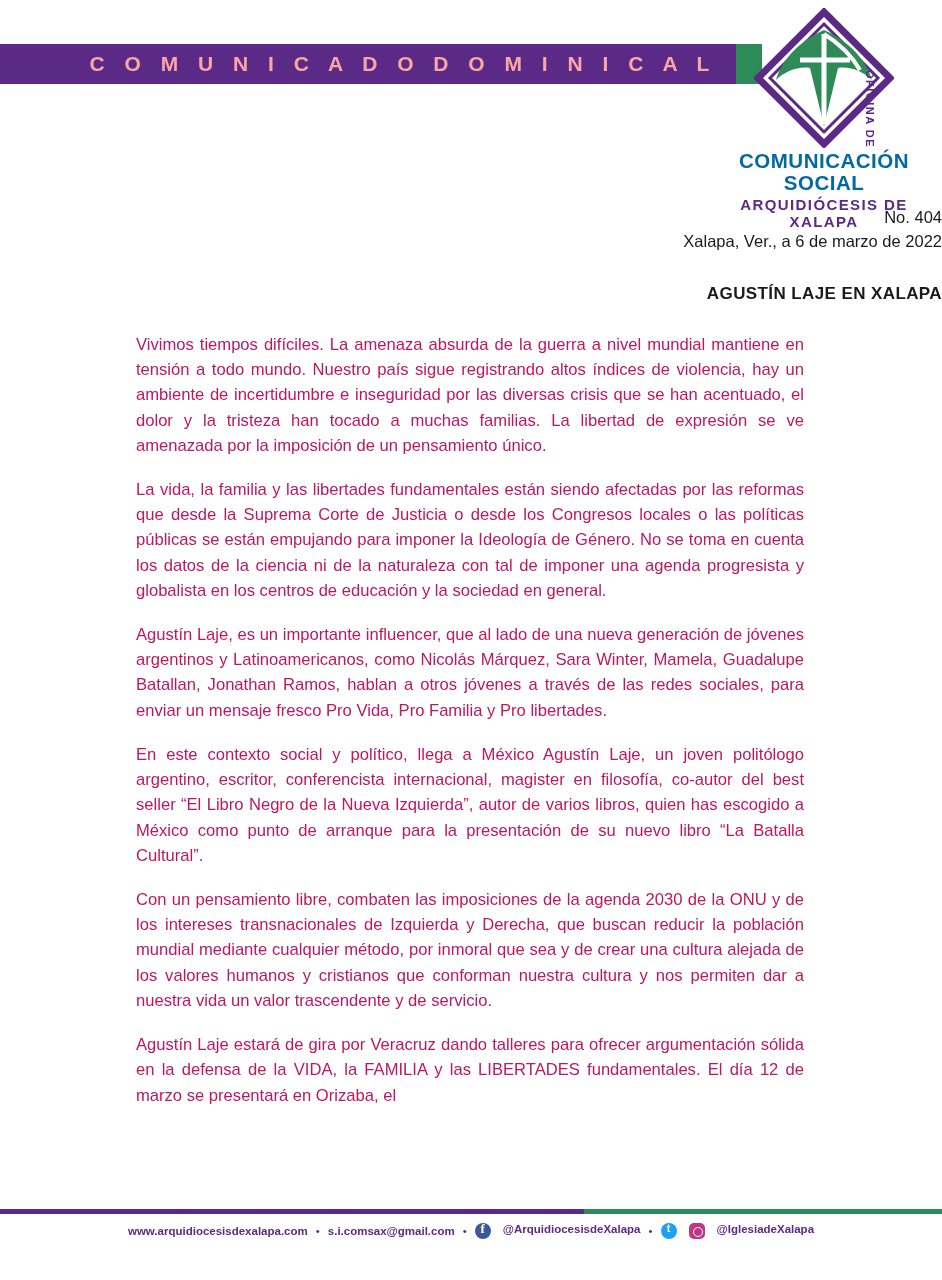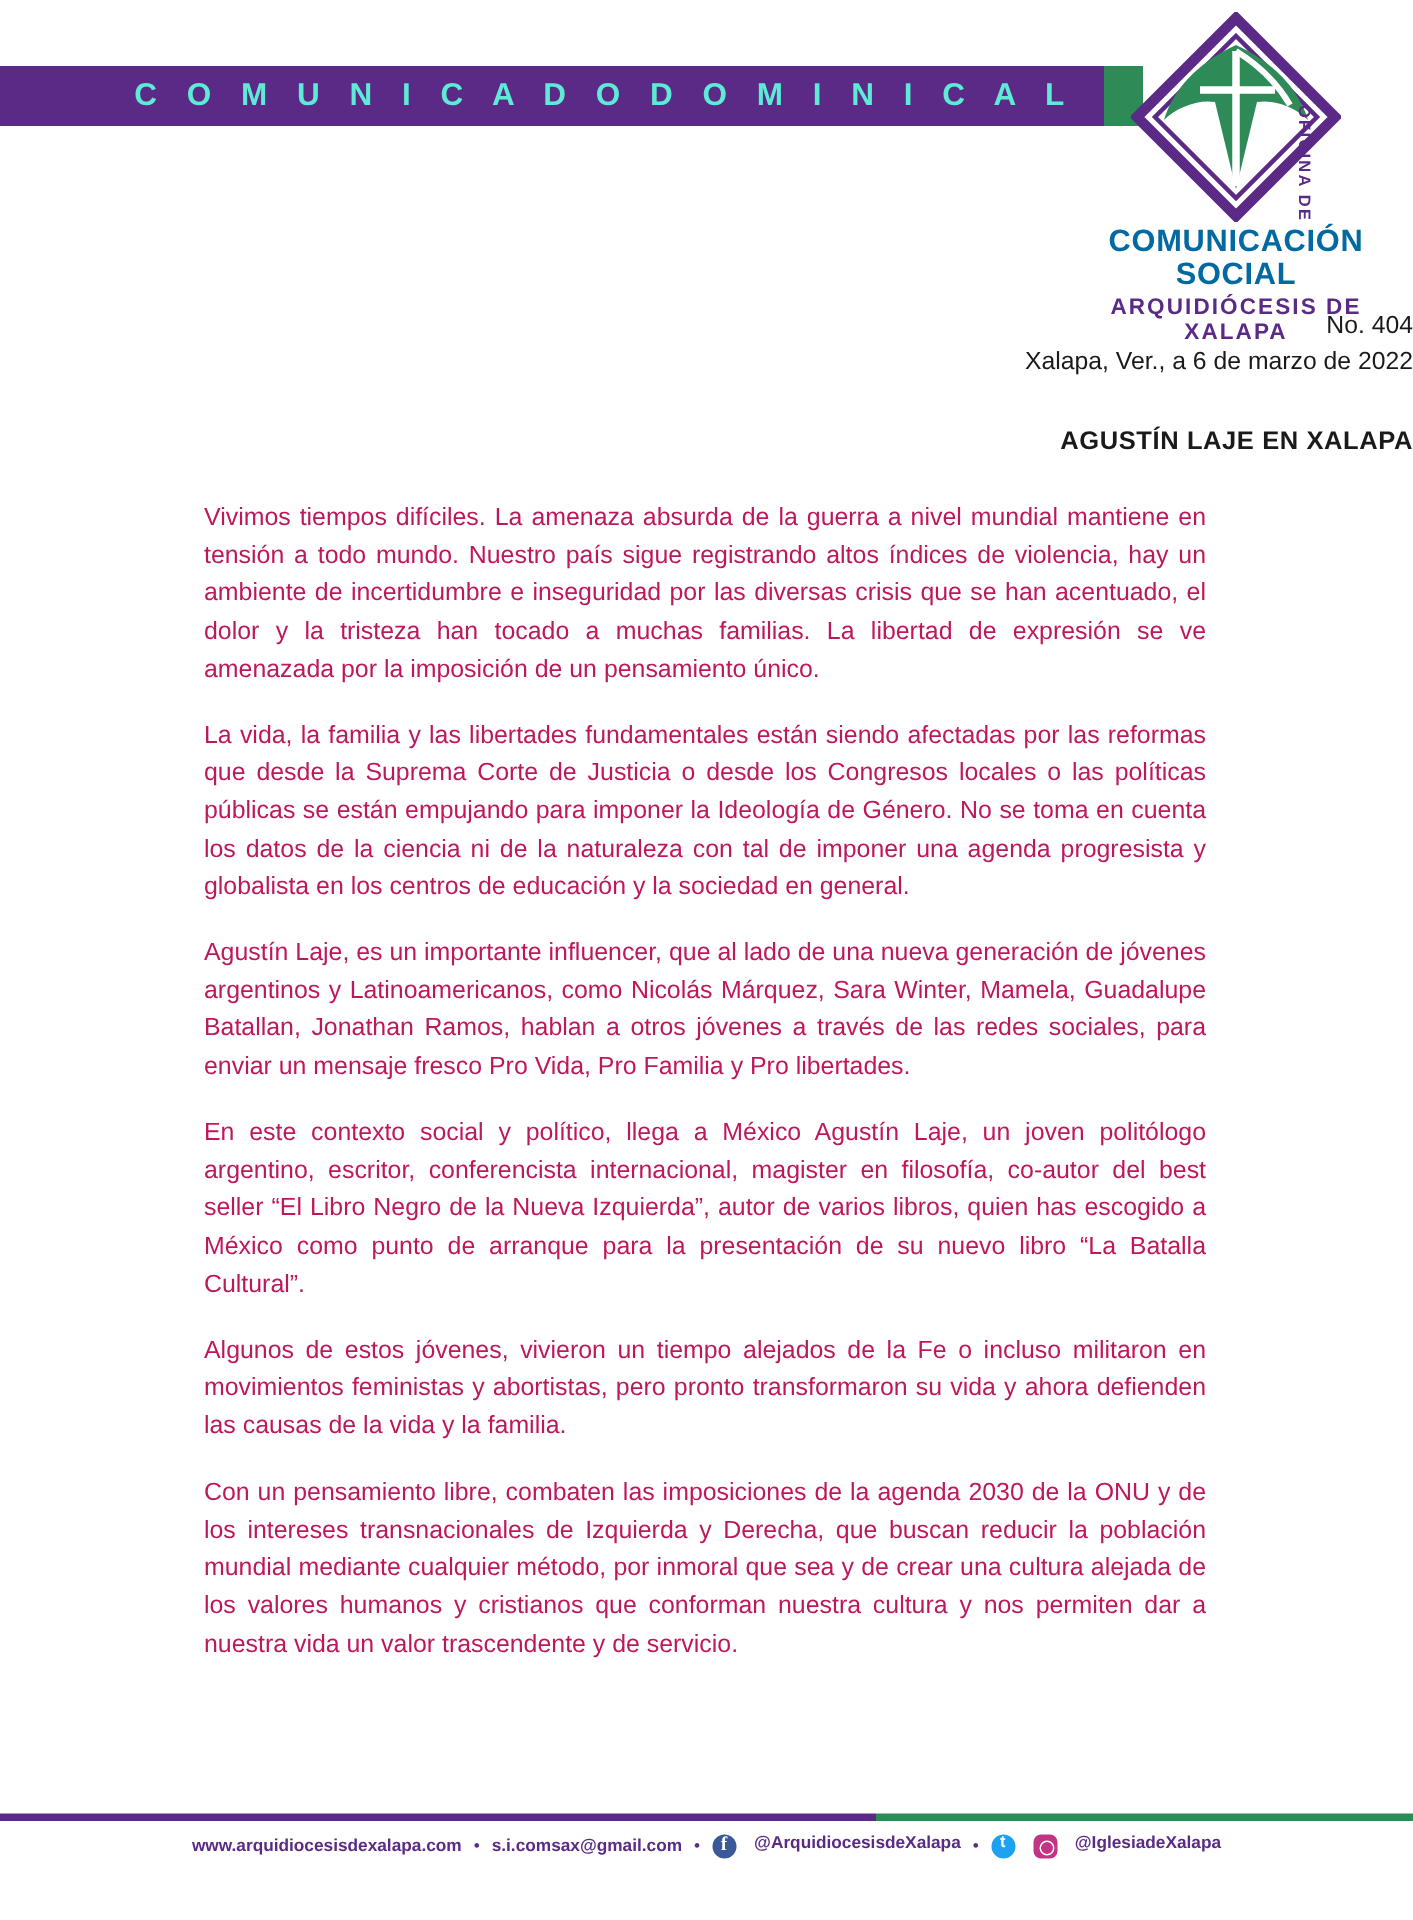--- a/index.html
+++ b/index.html
@@ -30,21 +30,21 @@
     align-items: stretch;
   }
   .bar-purple {
     background: #5b2a86;
     flex: 1 1 auto;
     display: flex;
     align-items: center;
     justify-content: center;
   }
   .bar-title {
-    color: #5eead4;
+    color: #fca5a5;
     font-size: 21px;
     font-weight: bold;
     letter-spacing: 7px;
     white-space: nowrap;
     padding-left: 70px;
   }
   .bar-green {
     background: #2e8b57;
     width: 26px;
     flex: 0 0 26px;
@@ -225,22 +225,22 @@
   <div>Xalapa, Ver., a 6 de marzo de 2022</div>
 </div>
 
 <div class="doc-title">AGUSTÍN LAJE EN XALAPA</div>
 
 <div class="content">
   <p>Vivimos tiempos difíciles. La amenaza absurda de la guerra a nivel mundial mantiene en tensión a todo mundo. Nuestro país sigue registrando altos índices de violencia, hay un ambiente de incertidumbre e inseguridad por las diversas crisis que se han acentuado, el dolor y la tristeza han tocado a muchas familias. La libertad de expresión se ve amenazada por la imposición de un pensamiento único.</p>
   <p>La vida, la familia y las libertades fundamentales están siendo afectadas por las reformas que desde la Suprema Corte de Justicia o desde los Congresos locales o las políticas públicas se están empujando para imponer la Ideología de Género. No se toma en cuenta los datos de la ciencia ni de la naturaleza con tal de imponer una agenda progresista y globalista en los centros de educación y la sociedad en general.</p>
   <p>Agustín Laje, es un importante influencer, que al lado de una nueva generación de jóvenes argentinos y Latinoamericanos, como Nicolás Márquez, Sara Winter, Mamela,  Guadalupe Batallan, Jonathan Ramos, hablan a otros jóvenes a través de las redes sociales, para enviar un mensaje fresco Pro Vida, Pro Familia y Pro libertades.</p>
   <p>En este contexto social y político, llega a México Agustín Laje, un joven politólogo argentino, escritor, conferencista internacional, magister en filosofía, co-autor del best seller “El Libro Negro de la Nueva Izquierda”, autor de varios libros, quien has escogido a México como punto de arranque para la presentación de su nuevo libro “La Batalla Cultural”.</p>
-  <p>Algunos de estos jóvenes, vivieron un tiempo alejados de la Fe o incluso militaron en movimientos feministas y abortistas, pero pronto transformaron su vida y ahora defienden las causas de la vida y la familia.</p>
   <p>Con un pensamiento libre, combaten las imposiciones de la agenda 2030 de la ONU y de los intereses transnacionales de Izquierda y Derecha, que buscan reducir la población mundial mediante cualquier método, por inmoral que sea y de crear una cultura alejada de los valores humanos y cristianos que conforman nuestra cultura y nos permiten dar a nuestra vida un valor trascendente y de servicio.</p>
+  <p>Agustín Laje estará de gira por Veracruz dando talleres para ofrecer argumentación sólida en la defensa de la   VIDA, la FAMILIA y las LIBERTADES fundamentales. El día 12 de marzo se presentará en Orizaba, el</p>
 </div>
 
 <div class="footer">
   <div class="footer-rule"></div>
   <div class="footer-inner">
     <span>www.arquidiocesisdexalapa.com</span>
     <span class="sep">•</span>
     <span>s.i.comsax@gmail.com</span>
     <span class="sep">•</span>
     <span class="social">

